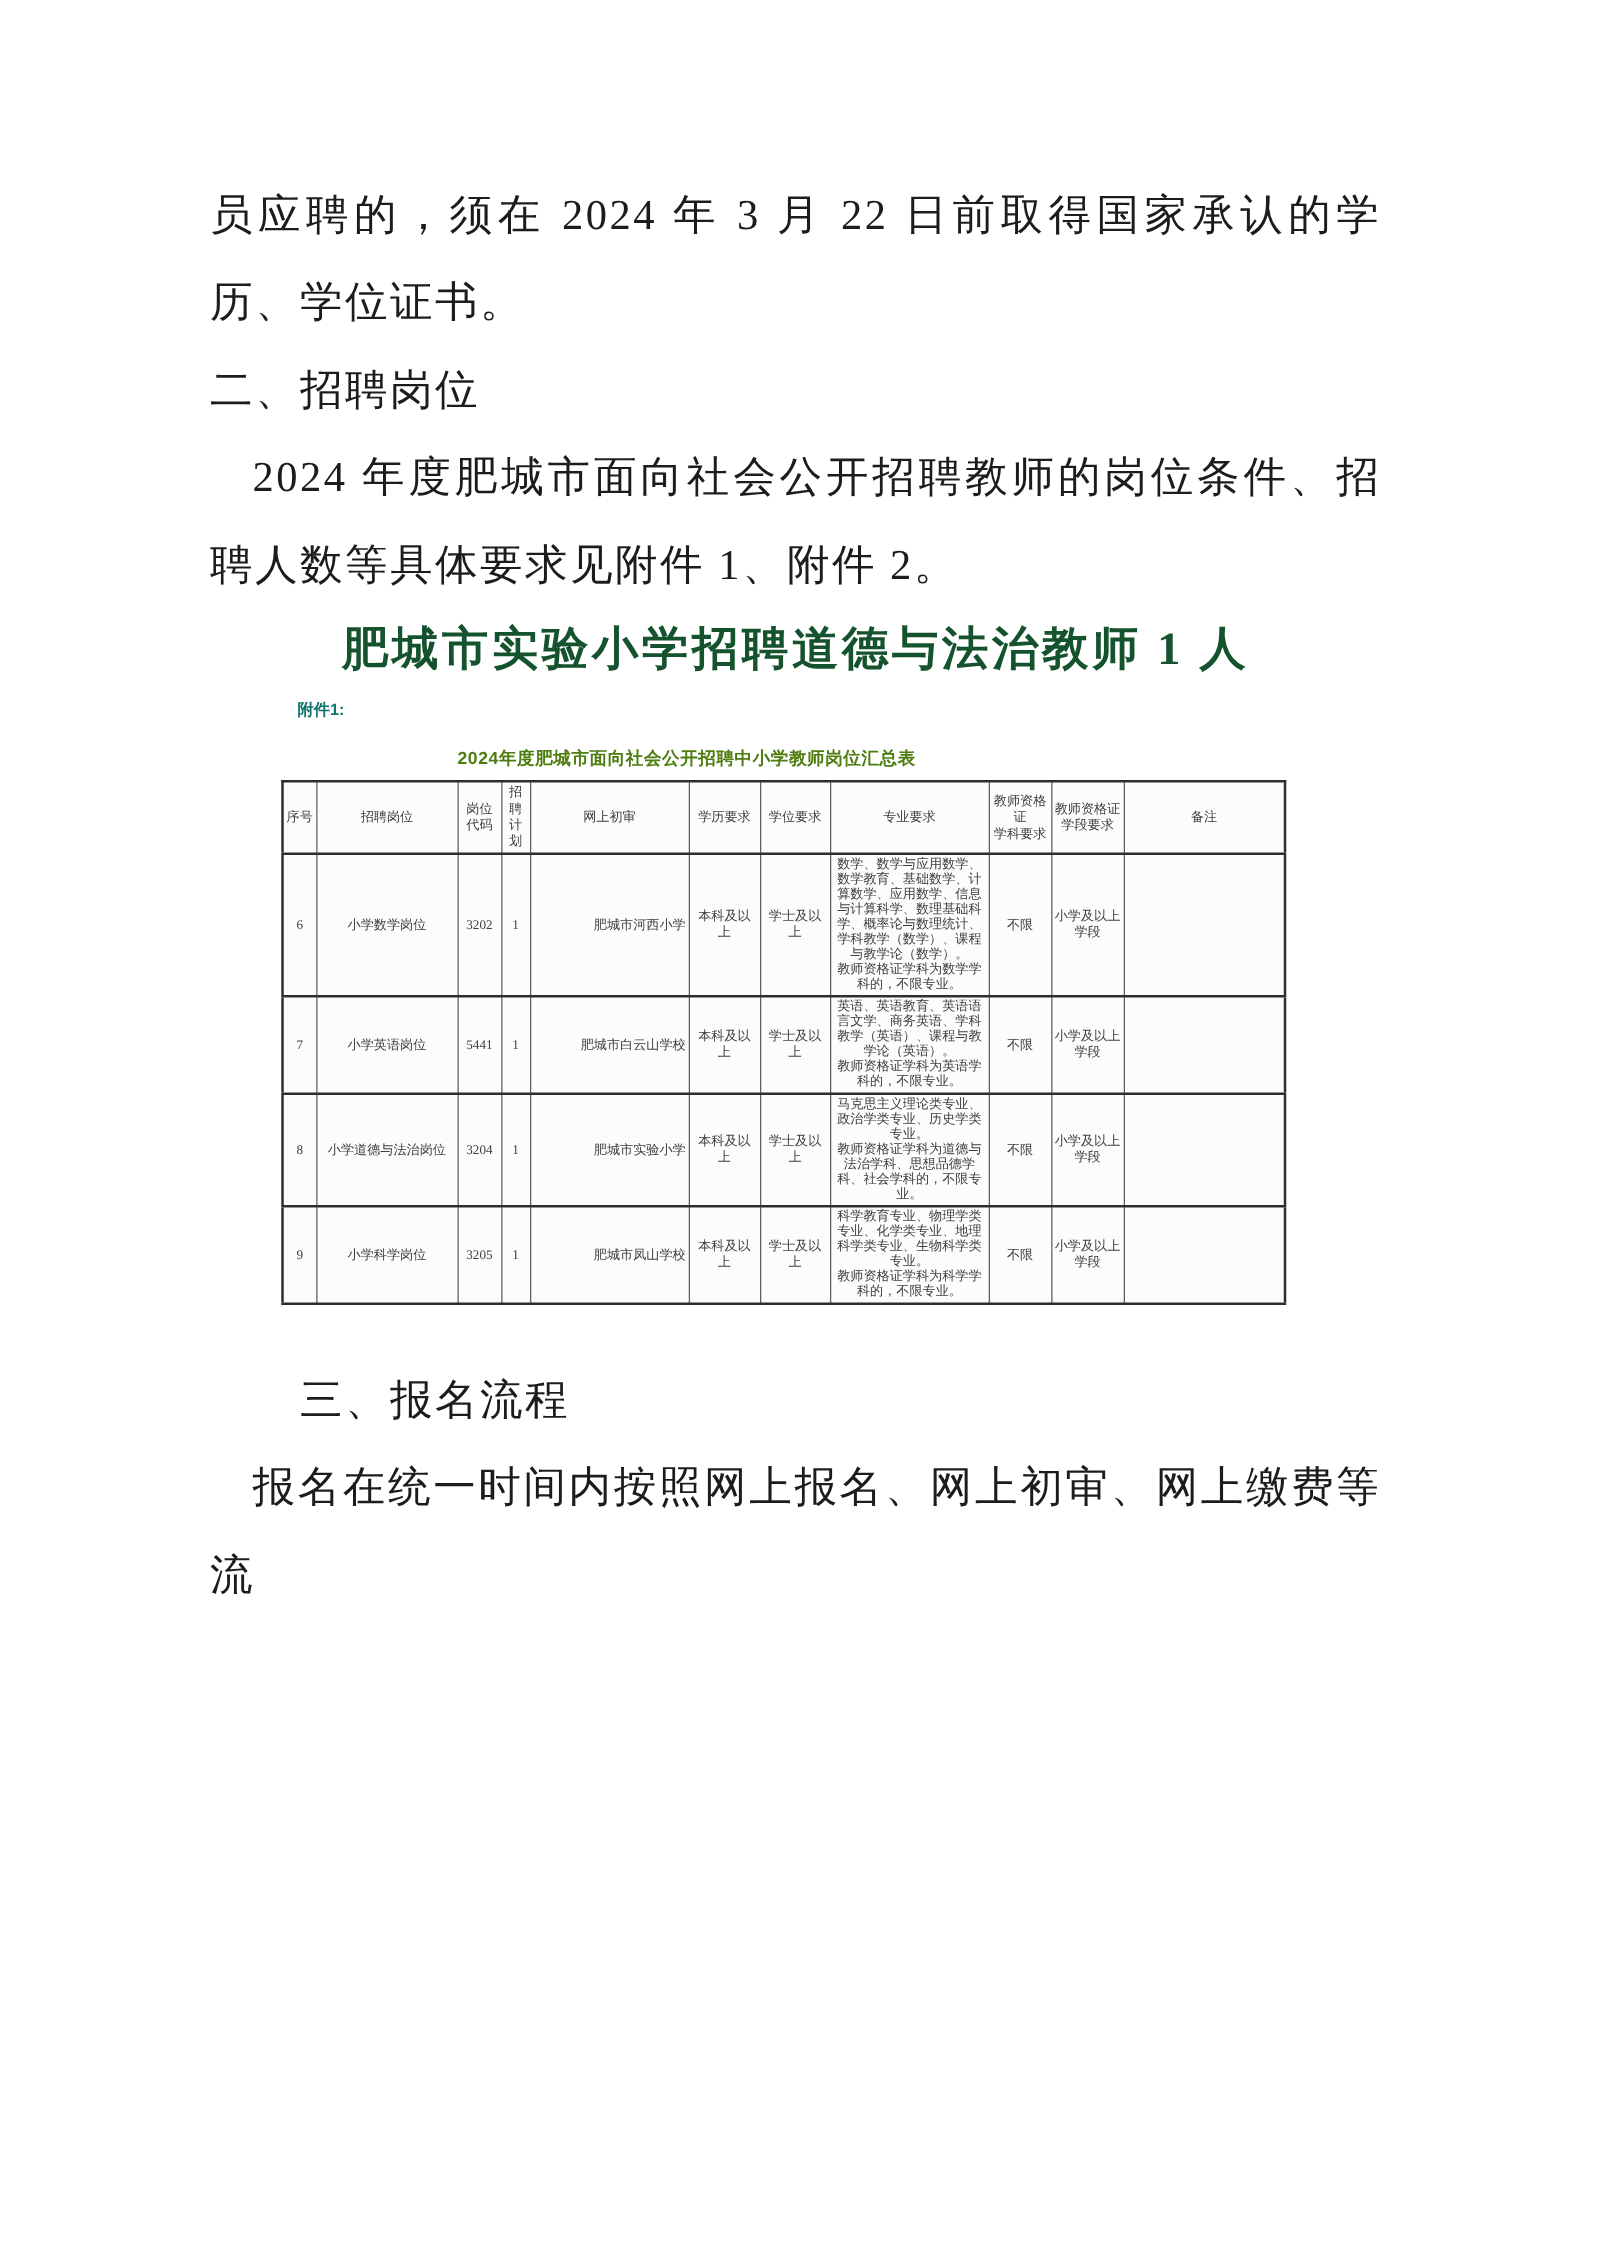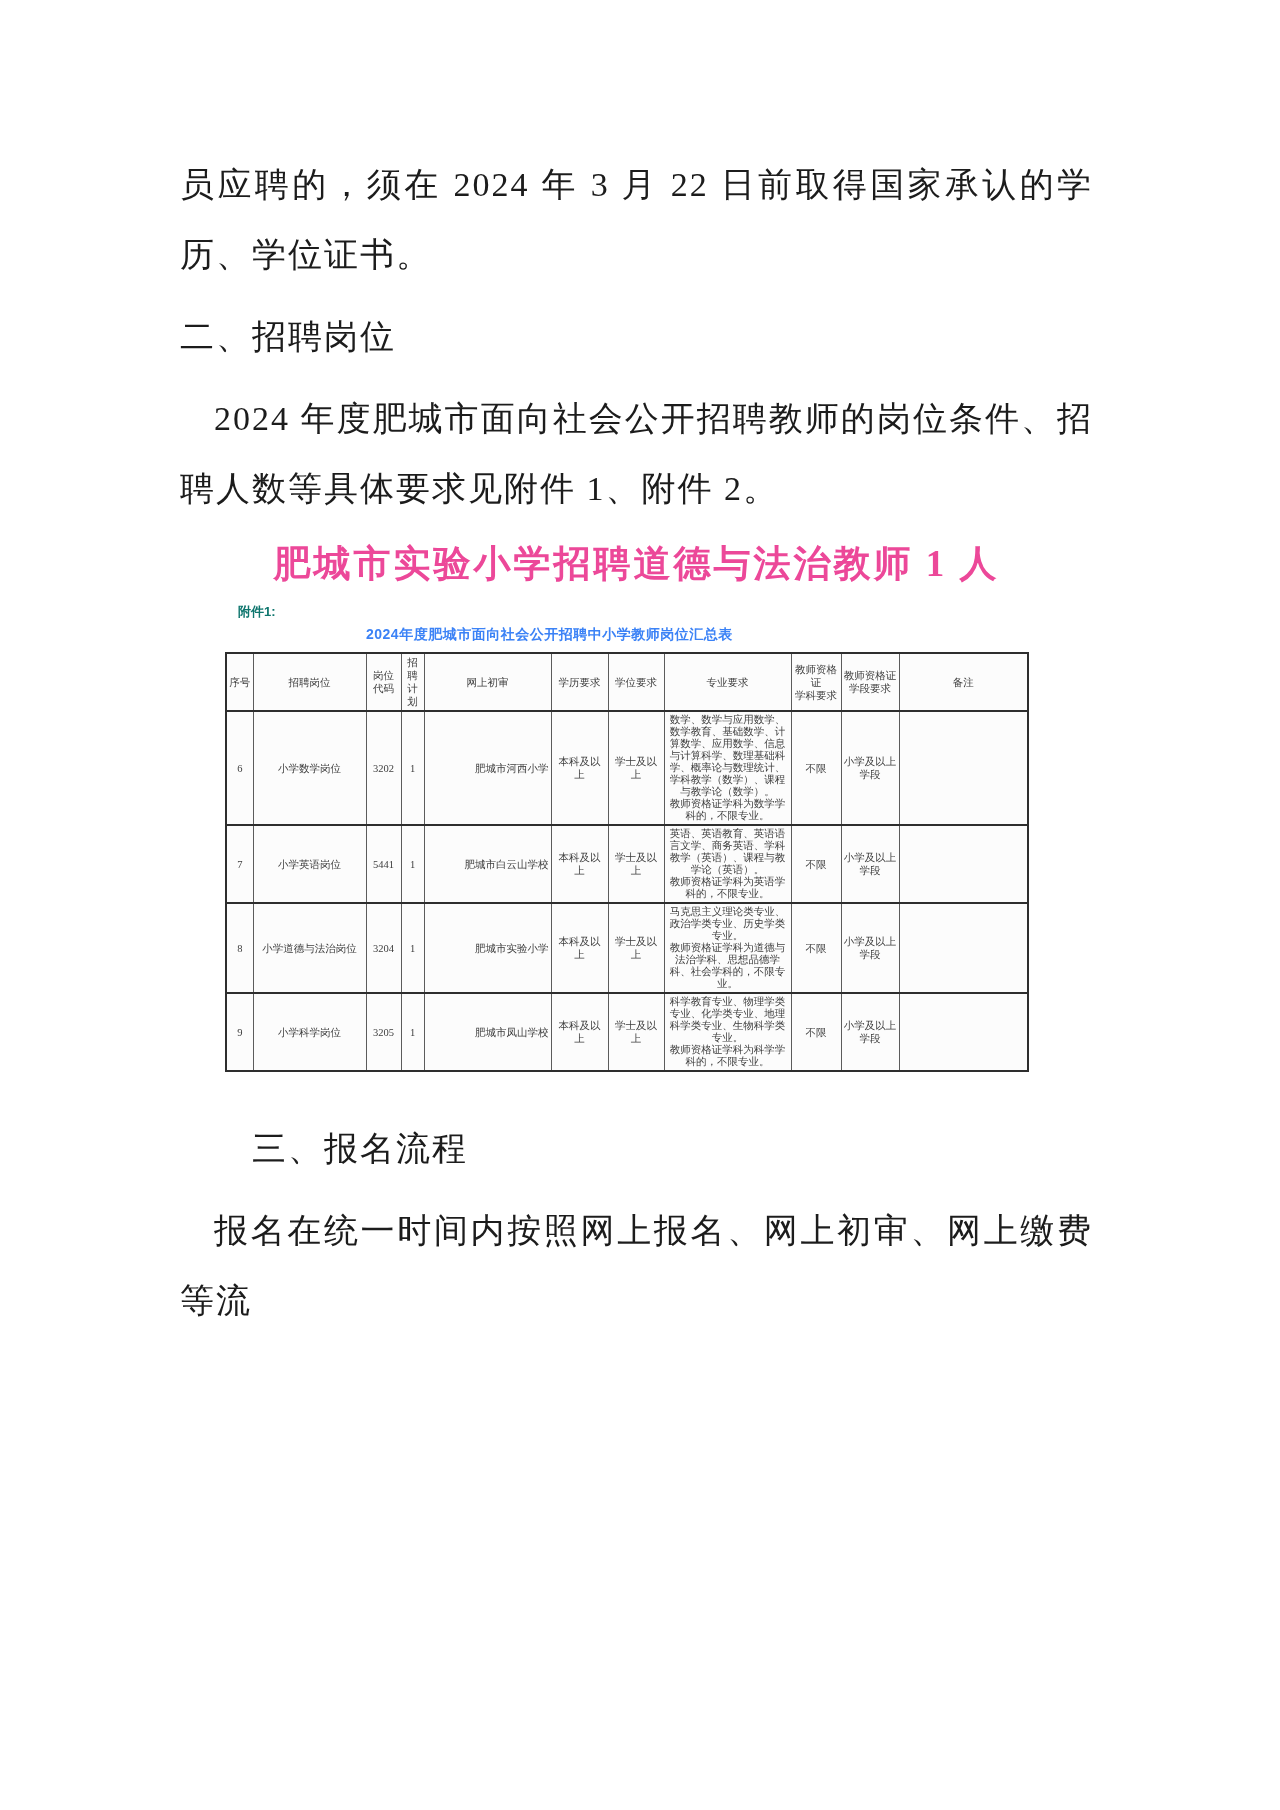--- a/index.html
+++ b/index.html
@@ -14,47 +14,47 @@
   .content {
     position:absolute;
     left:168px; top:138px;
     width:937px;
   }
   .para {
     font-size:34px;
     line-height:70px;
     letter-spacing:2px;
     text-align:justify;
-    margin:12px;
+    margin:0;
     color:#1c1c1c;
   }
   .indent1 { text-indent:34px; }
   .indent2 { text-indent:72px; }
   .doc-heading {
     font-size:37px;
     font-weight:bold;
     line-height:56px;
     text-align:center;
     letter-spacing:3px;
-    color:#ec4899;
+    color:#14532d;
     margin:4px 0 0 0;
   }
   .attachment { margin-top:12px; }
   .attach-label {
     font-family:"Liberation Sans","DejaVu Sans",sans-serif;
     font-size:13px; font-weight:bold;
     color:#0f766e;
     margin-left:70px;
     line-height:16px;
   }
   .table-title {
     font-family:"Liberation Sans","DejaVu Sans",sans-serif;
     font-size:14px; font-weight:bold;
-    color:#3b82f6;
-    margin:4px 0 0 198px;
+    color:#4d7c0f;
+    margin:20px 0 0 198px;
     line-height:20px;
     letter-spacing:0.5px;
   }
   table.summary {
     margin:8px 0 0 57px;
     border-collapse:collapse;
     table-layout:fixed;
     width:802px;
     background:#fcfcfc;
     border:2px solid #2e2e2e;

